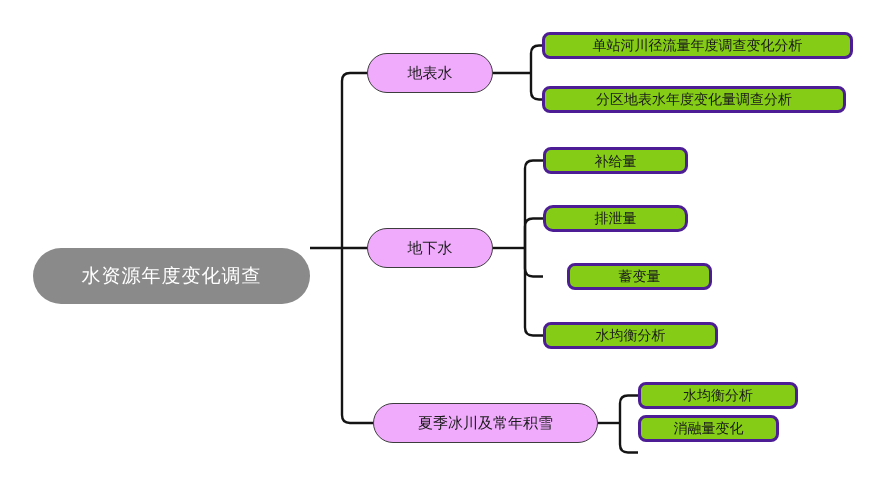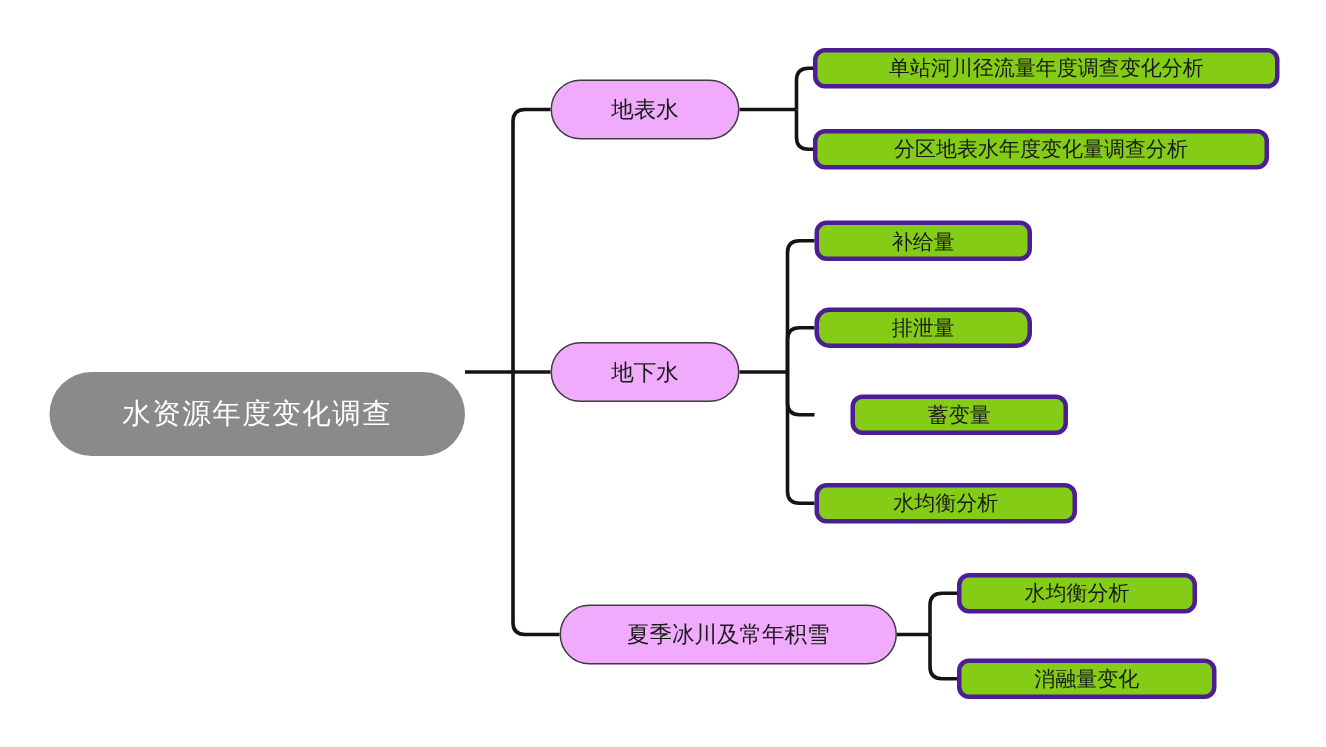--- a/index.html
+++ b/index.html
@@ -114,17 +114,17 @@
   <div class="node node-leaf" style="left:543px; top:322px; width:175px; height:27px;">
     <span class="label">水均衡分析</span>
   </div>
 
   <div class="node node-branch" style="left:373px; top:403px; width:225px; height:40px;">
     <span class="label">夏季冰川及常年积雪</span>
   </div>
   <div class="node node-leaf" style="left:638px; top:382px; width:160px; height:27px;">
     <span class="label">水均衡分析</span>
   </div>
-  <div class="node node-leaf" style="left:638px; top:439px; width:173px; height:27px;justify-content:center;">
+  <div class="node node-leaf" style="left:638px; top:415px; width:141px; height:27px;justify-content:center;">
     <span class="label">消融量变化</span>
   </div>
 
 </div>
 
 </body></html>

